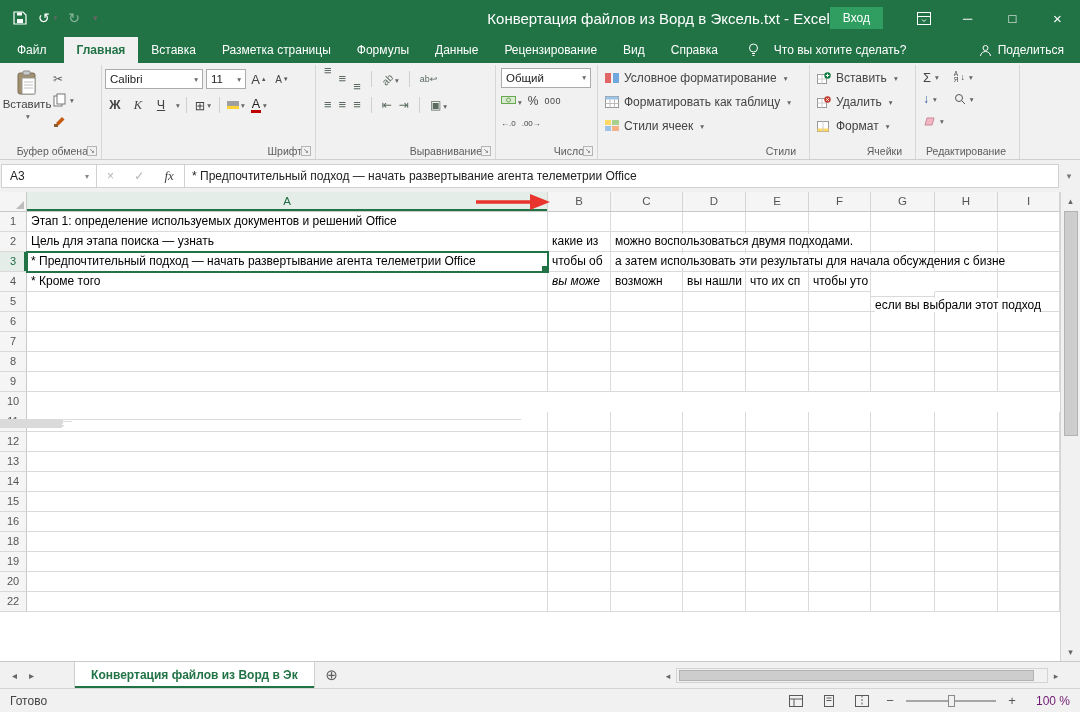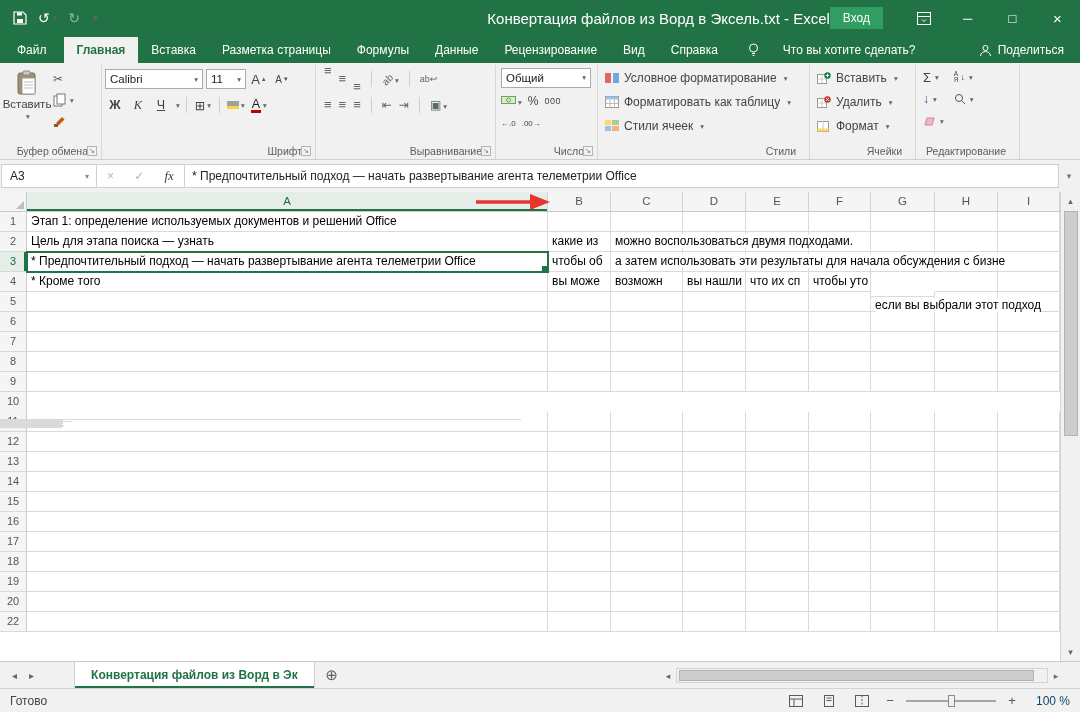--- a/index.html
+++ b/index.html
@@ -17,21 +17,21 @@
   .tb-right { display:flex; align-items:center; height:100%; }
   .signin { background:#2f9e60; padding:4px 13px; font-size:12px; margin-right:20px; }
   .tbicon-btn { width:42px; height:36px; display:flex; align-items:center; justify-content:center; }
   .win-btn { width:45px; height:36px; display:flex; align-items:center; justify-content:center; font-size:13px; }
 
   
   .tabrow { flex:0 0 27px; background:#217346; display:flex; align-items:flex-end; color:#fff; }
   .rtab { padding:6px 13px 6px; font-size:12px; white-space:nowrap; }
   .rtab.file { padding:6px 17px; }
   .rtab.active { background:#f1f1f1; color:#217346; font-weight:bold; }
-  .tellme { display:flex; align-items:center; gap:23px; margin-left:16px; padding-bottom:6px; font-size:12px; }
+  .tellme { display:flex; align-items:center; gap:14px; margin-left:16px; padding-bottom:6px; font-size:12px; }
   .share { margin-left:auto; display:flex; align-items:center; gap:6px; padding:0 16px 6px; }
 
   
   .ribbon { flex:0 0 97px; background:#f1f1f1; border-bottom:1px solid #cfcfcf; display:flex; padding-top:2px; }
   .rgroup { border-right:1px solid #d7d7d7; display:flex; flex-direction:column; padding:1px 3px 0; }
   .rg-body { flex:1; }
   .rg-label { height:17px; font-size:10.5px; color:#5d5d5d; display:flex; align-items:center; justify-content:flex-end; position:relative; padding:0 10px; white-space:nowrap; }
   .launcher { position:absolute; right:1px; bottom:3px; font-size:7px; color:#6d6d6d; border:1px solid #b5b5b5; width:10px; height:10px; line-height:8px; text-align:center; }
   .dd { font-size:7.5px; color:#666; margin-left:2px; }
   .tbtn { min-width:20px; height:20px; display:flex; align-items:center; justify-content:center; font-size:12.5px; color:#444; }
@@ -107,21 +107,21 @@
   .hs-track { flex:1; height:15px; background:#f1f1f1; border:1px solid #d4d4d4; position:relative; }
   .hs-thumb { position:absolute; left:2px; top:1px; bottom:1px; width:355px; background:#cdcdcd; border:1px solid #b3b3b3; }
 
   
   .statusbar { flex:0 0 24px; background:#f1f1f1; border-top:1px solid #d4d4d4; display:flex; align-items:center; font-size:12px; color:#444; padding:0 10px; }
   .sb-right { margin-left:auto; display:flex; align-items:center; gap:9px; }
   .viewbtn { width:24px; height:20px; display:flex; align-items:center; justify-content:center; }
   .zbtn { width:14px; text-align:center; color:#555; font-size:13px; }
   .zslider { width:90px; height:2px; background:#a6a6a6; position:relative; }
   .zthumb { position:absolute; left:42px; top:-5px; width:7px; height:12px; background:#f1f1f1; border:1px solid #8a8a8a; }
-  .zlabel { width:42px; text-align:right; color:#0c4a6e; }
+  .zlabel { width:42px; text-align:right; color:#701a75; }
 </style>
 </head>
 <body>
 
 <div class="app">
 
   <div class="titlebar">
     <div class="qat">
       <span class="qat-btn">
         <svg width="14" height="14" viewBox="0 0 14 14">
@@ -518,21 +518,21 @@
             <div class="cell" style="width: 63px;"></div>
             <div class="cell" style="width: 63px;"></div>
             <div class="cell" style="width: 62px;"></div>
             <div class="cell" style="width: 64px;"></div>
             <div class="cell" style="width: 63px;"></div>
             <div class="cell" style="width: 62px;"></div>
           </div>
           <div class="grid-row" style="height: 20px;">
             <div class="row-h">4</div>
             <div class="cell clip" style="width: 521px;"><span class="ct">* Кроме того</span></div>
-            <div class="cell clip" style="width: 63px;"><span class="ct">вы може</span></div>
+            <div class="cell clip" style="width: 63px; font-style: italic;"><span class="ct">вы може</span></div>
             <div class="cell clip" style="width: 72px;"><span class="ct">возможн</span></div>
             <div class="cell clip" style="width: 63px;"><span class="ct">вы нашли</span></div>
             <div class="cell clip" style="width: 63px;"><span class="ct">что их сп</span></div>
             <div class="cell clip" style="width: 62px;"><span class="ct">чтобы уто</span></div>
             <div class="cell spill" style="width: 64px; margin-top: 24px;"><span class="ct">если вы выбрали этот подход</span></div>
             <div class="cell" style="width: 63px;"></div>
             <div class="cell" style="width: 62px;"></div>
           </div>
           <div class="grid-row" style="height: 20px;">
             <div class="row-h">5</div>
@@ -661,32 +661,20 @@
             <div class="cell" style="width: 72px;"></div>
             <div class="cell" style="width: 63px;"></div>
             <div class="cell" style="width: 63px;"></div>
             <div class="cell" style="width: 62px;"></div>
             <div class="cell" style="width: 64px;"></div>
             <div class="cell" style="width: 63px;"></div>
             <div class="cell" style="width: 62px;"></div>
           </div>
           <div class="grid-row" style="height: 20px;">
             <div class="row-h">16</div>
-            <div class="cell" style="width: 521px;"></div>
-            <div class="cell" style="width: 63px;"></div>
-            <div class="cell" style="width: 72px;"></div>
-            <div class="cell" style="width: 63px;"></div>
-            <div class="cell" style="width: 63px;"></div>
-            <div class="cell" style="width: 62px;"></div>
-            <div class="cell" style="width: 64px;"></div>
-            <div class="cell" style="width: 63px;"></div>
-            <div class="cell" style="width: 62px;"></div>
-          </div>
-          <div class="grid-row" style="height: 20px;">
-            <div class="row-h">17</div>
             <div class="cell" style="width: 521px;"></div>
             <div class="cell" style="width: 63px;"></div>
             <div class="cell" style="width: 72px;"></div>
             <div class="cell" style="width: 63px;"></div>
             <div class="cell" style="width: 63px;"></div>
             <div class="cell" style="width: 62px;"></div>
             <div class="cell" style="width: 64px;"></div>
             <div class="cell" style="width: 63px;"></div>
             <div class="cell" style="width: 62px;"></div>
           </div>

